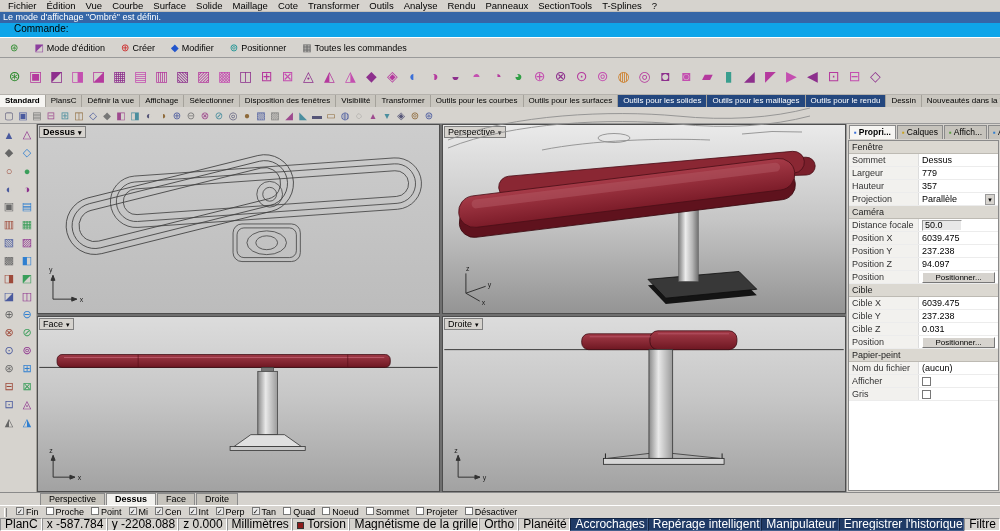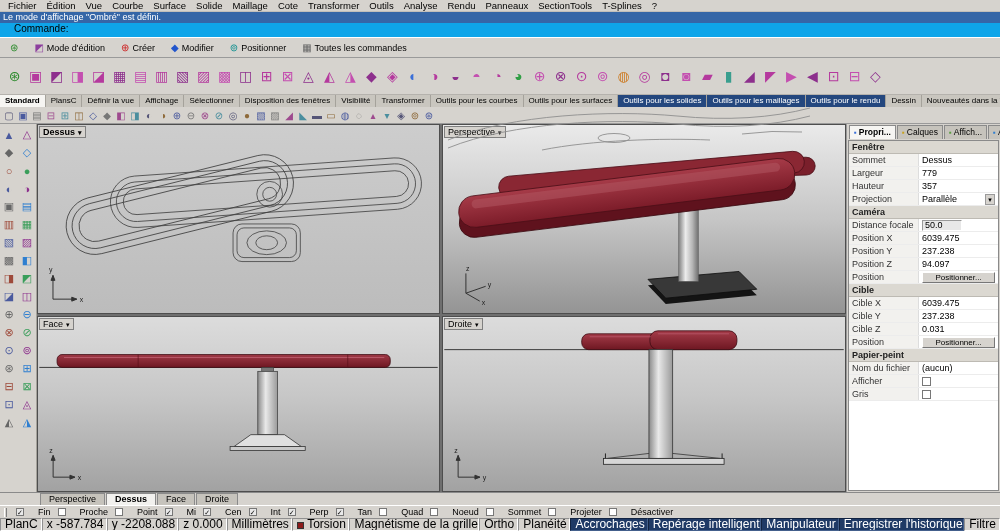--- a/index.html
+++ b/index.html
@@ -63,21 +63,21 @@
   #rightpanel{position:absolute;left:846px;top:0;width:154px;height:368px;background:#d6d3ce;
     border-left:1px solid #9a9a9a}
   #paneltabs{height:15px;display:flex;align-items:flex-end;padding-left:2px;gap:1px}
   .ptab{display:inline-flex;align-items:center;gap:2px;font-size:8.5px;line-height:13px;
     padding:0 4px;background:#c6c3bc;border:1px solid #8a8a8a;border-bottom:none;cursor:pointer;white-space:nowrap}
   .ptab.active{background:#f6f5f2;font-weight:bold}
   .pticon{font-size:8px}
   #propgrid{position:absolute;top:16px;left:1px;right:1px;bottom:1px;background:#fff;
     border:1px solid #8a8a8a;font-size:9px;overflow:hidden}
   .prop-section{height:13px;line-height:13px;background:#dbd8d1;border-bottom:1px solid #bdbab3;
-    font-weight:bold;padding-left:3px;color:#222}
+    font-weight:normal;padding-left:3px;color:#222}
   .prop-row{height:13px;display:flex;border-bottom:1px solid #ececec}
   .prop-label{width:70px;padding:1px 3px;background:#f2f1ee;border-right:1px solid #ddd;
     white-space:nowrap;overflow:hidden;color:#333}
   .prop-value{flex:1;padding:1px 3px;white-space:nowrap;overflow:hidden;display:flex;align-items:center;gap:2px}
   .prop-value .dd{margin-left:auto;font-size:7px;border:1px solid #9a9a9a;background:#d6d3ce;
     width:10px;text-align:center;line-height:9px;cursor:pointer}
   .prop-btn{font-size:8px;height:11px;line-height:9px;width:76px;background:#d6d3ce;
     border:1px solid;border-color:#fff #777 #777 #fff;cursor:pointer;font-family:inherit}
   .fieldbox{background:#e8e8e8;border:1px solid;border-color:#9a9a9a #fff #fff #9a9a9a;
     padding:0 2px;min-width:40px;line-height:9px;height:11px}
@@ -85,21 +85,21 @@
 
   
   #vptabs{position:absolute;top:492px;left:0;right:0;height:13px;background:#d6d3ce;
     border-top:1px solid #8a8a8a;display:flex;align-items:flex-end;gap:1px;padding-left:40px;font-size:9px}
   .vtab{padding:0 8px;line-height:11px;background:#c6c3bc;border:1px solid #8a8a8a;border-bottom:none;cursor:pointer}
   .vtab.active{background:#f2f1ee;font-weight:bold}
 
   #osnapbar{position:absolute;top:505px;left:0;right:0;height:13px;background:#d6d3ce;
     border-top:1px solid #fff;display:flex;align-items:center;gap:7px;padding-left:4px;font-size:9px}
   .grip{width:3px;height:9px;border-left:1px solid #fff;border-right:1px solid #808080;margin-right:2px}
-  .oitem{display:flex;align-items:center;gap:14px;cursor:pointer;white-space:nowrap}
+  .oitem{display:flex;align-items:flex-start;gap:2px;cursor:pointer;white-space:nowrap}
   .ocb{width:8px;height:8px;border:1px solid #777;background:#fff;font-size:7px;line-height:7px;
     text-align:center;color:#111}
   .ocb.checked{background:#e9e9e9}
 
   #statusbar{position:absolute;top:518px;left:0;right:0;height:13px;background:#d6d3ce;
     display:flex;font-size:12px;overflow:hidden}
   .sb-cell{height:13px;line-height:11px;padding:0 4px;border:1px solid;
     border-color:#8f8f8f #fff #fff #8f8f8f;background:#d6d3ce;white-space:nowrap;overflow:hidden;cursor:default}
   .sb-toggle{cursor:pointer}
   .sb-toggle.on{background:#1f3a66;color:#fff;border-color:#122341 #44608c #44608c #122341}

